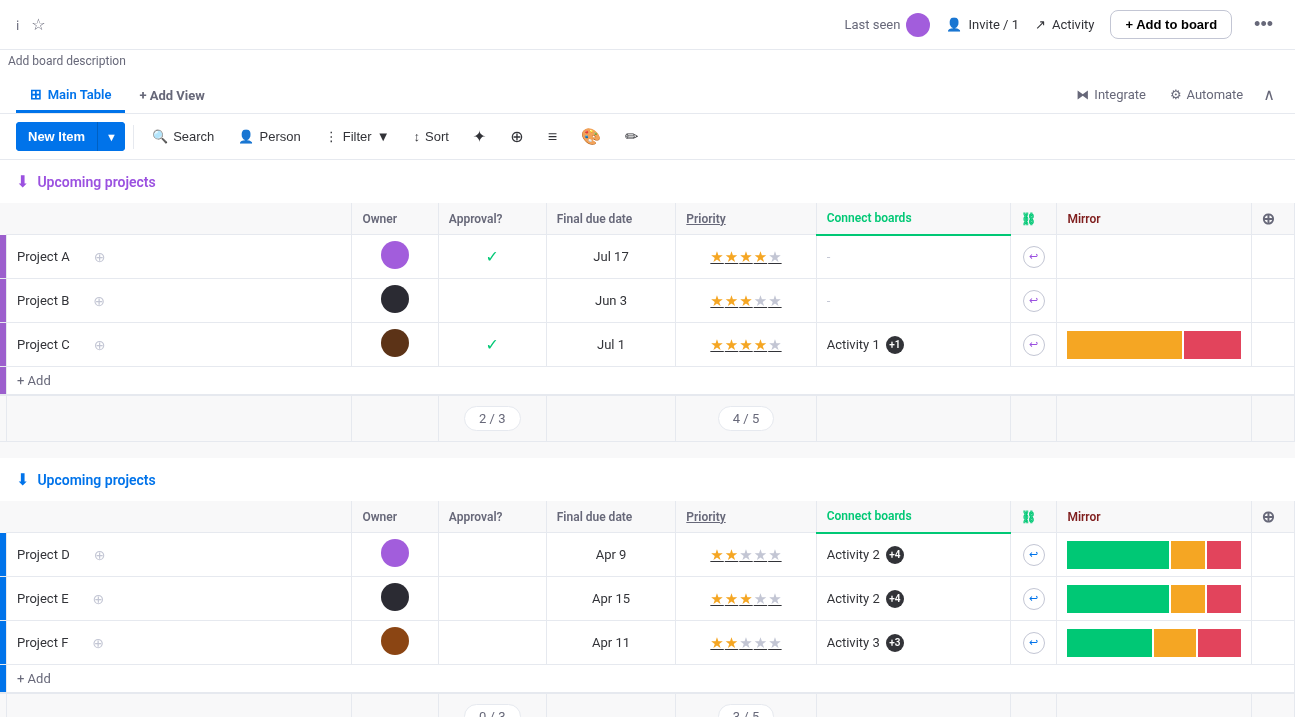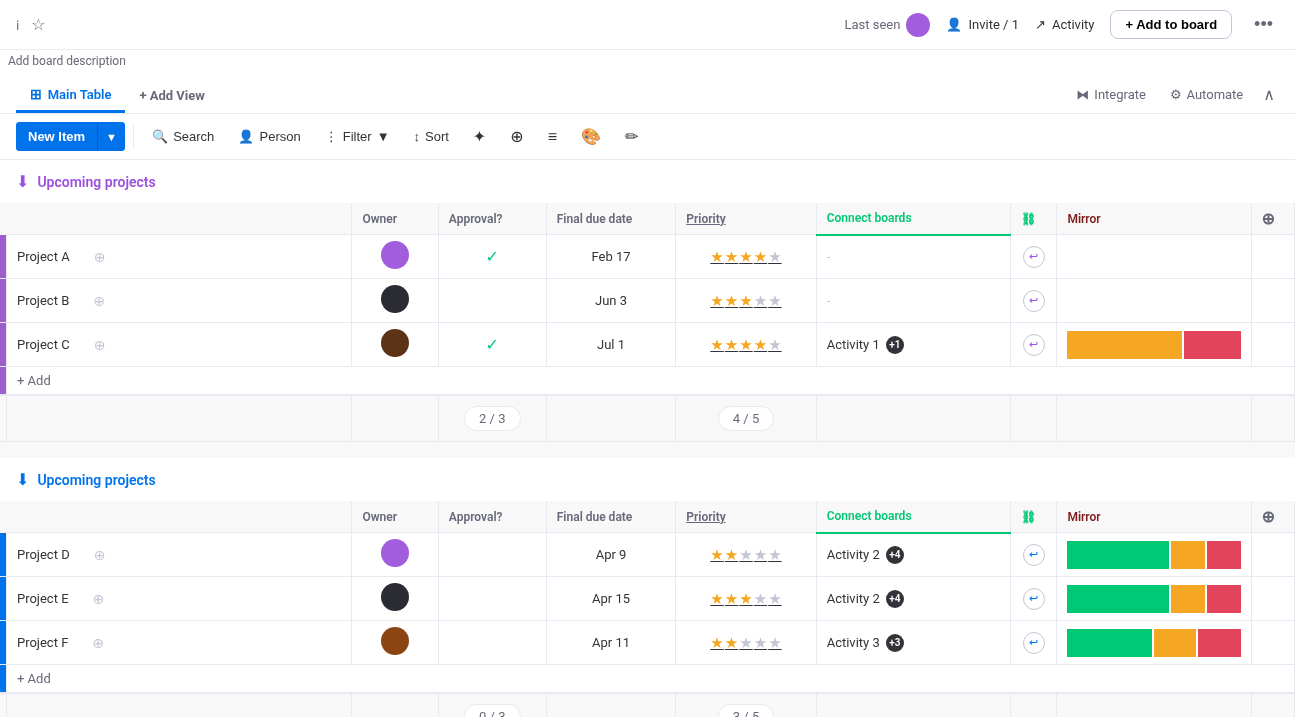--- a/index.html
+++ b/index.html
@@ -230,21 +230,21 @@
       <td class="col-name">
         <div class="item-name">
           <span>Project A</span>
           <span class="add-icon">⊕</span>
         </div>
       </td>
       <td class="col-owner">
         <div class="avatar" style="background:#a25ddc; margin:0 auto;"></div>
       </td>
       <td class="col-approval"><span class="checkmark">✓</span></td>
-      <td class="col-due">Feb 17</td>
+      <td class="col-due">Jul 17</td>
       <td class="col-priority">
         <div class="stars">
                 <span class="star ">★</span>
                 <span class="star ">★</span>
                 <span class="star ">★</span>
                 <span class="star ">★</span>
                 <span class="star empty">★</span>
               </div>
       </td>
       <td class="col-connect"><span class="dash-cell">-</span></td>

